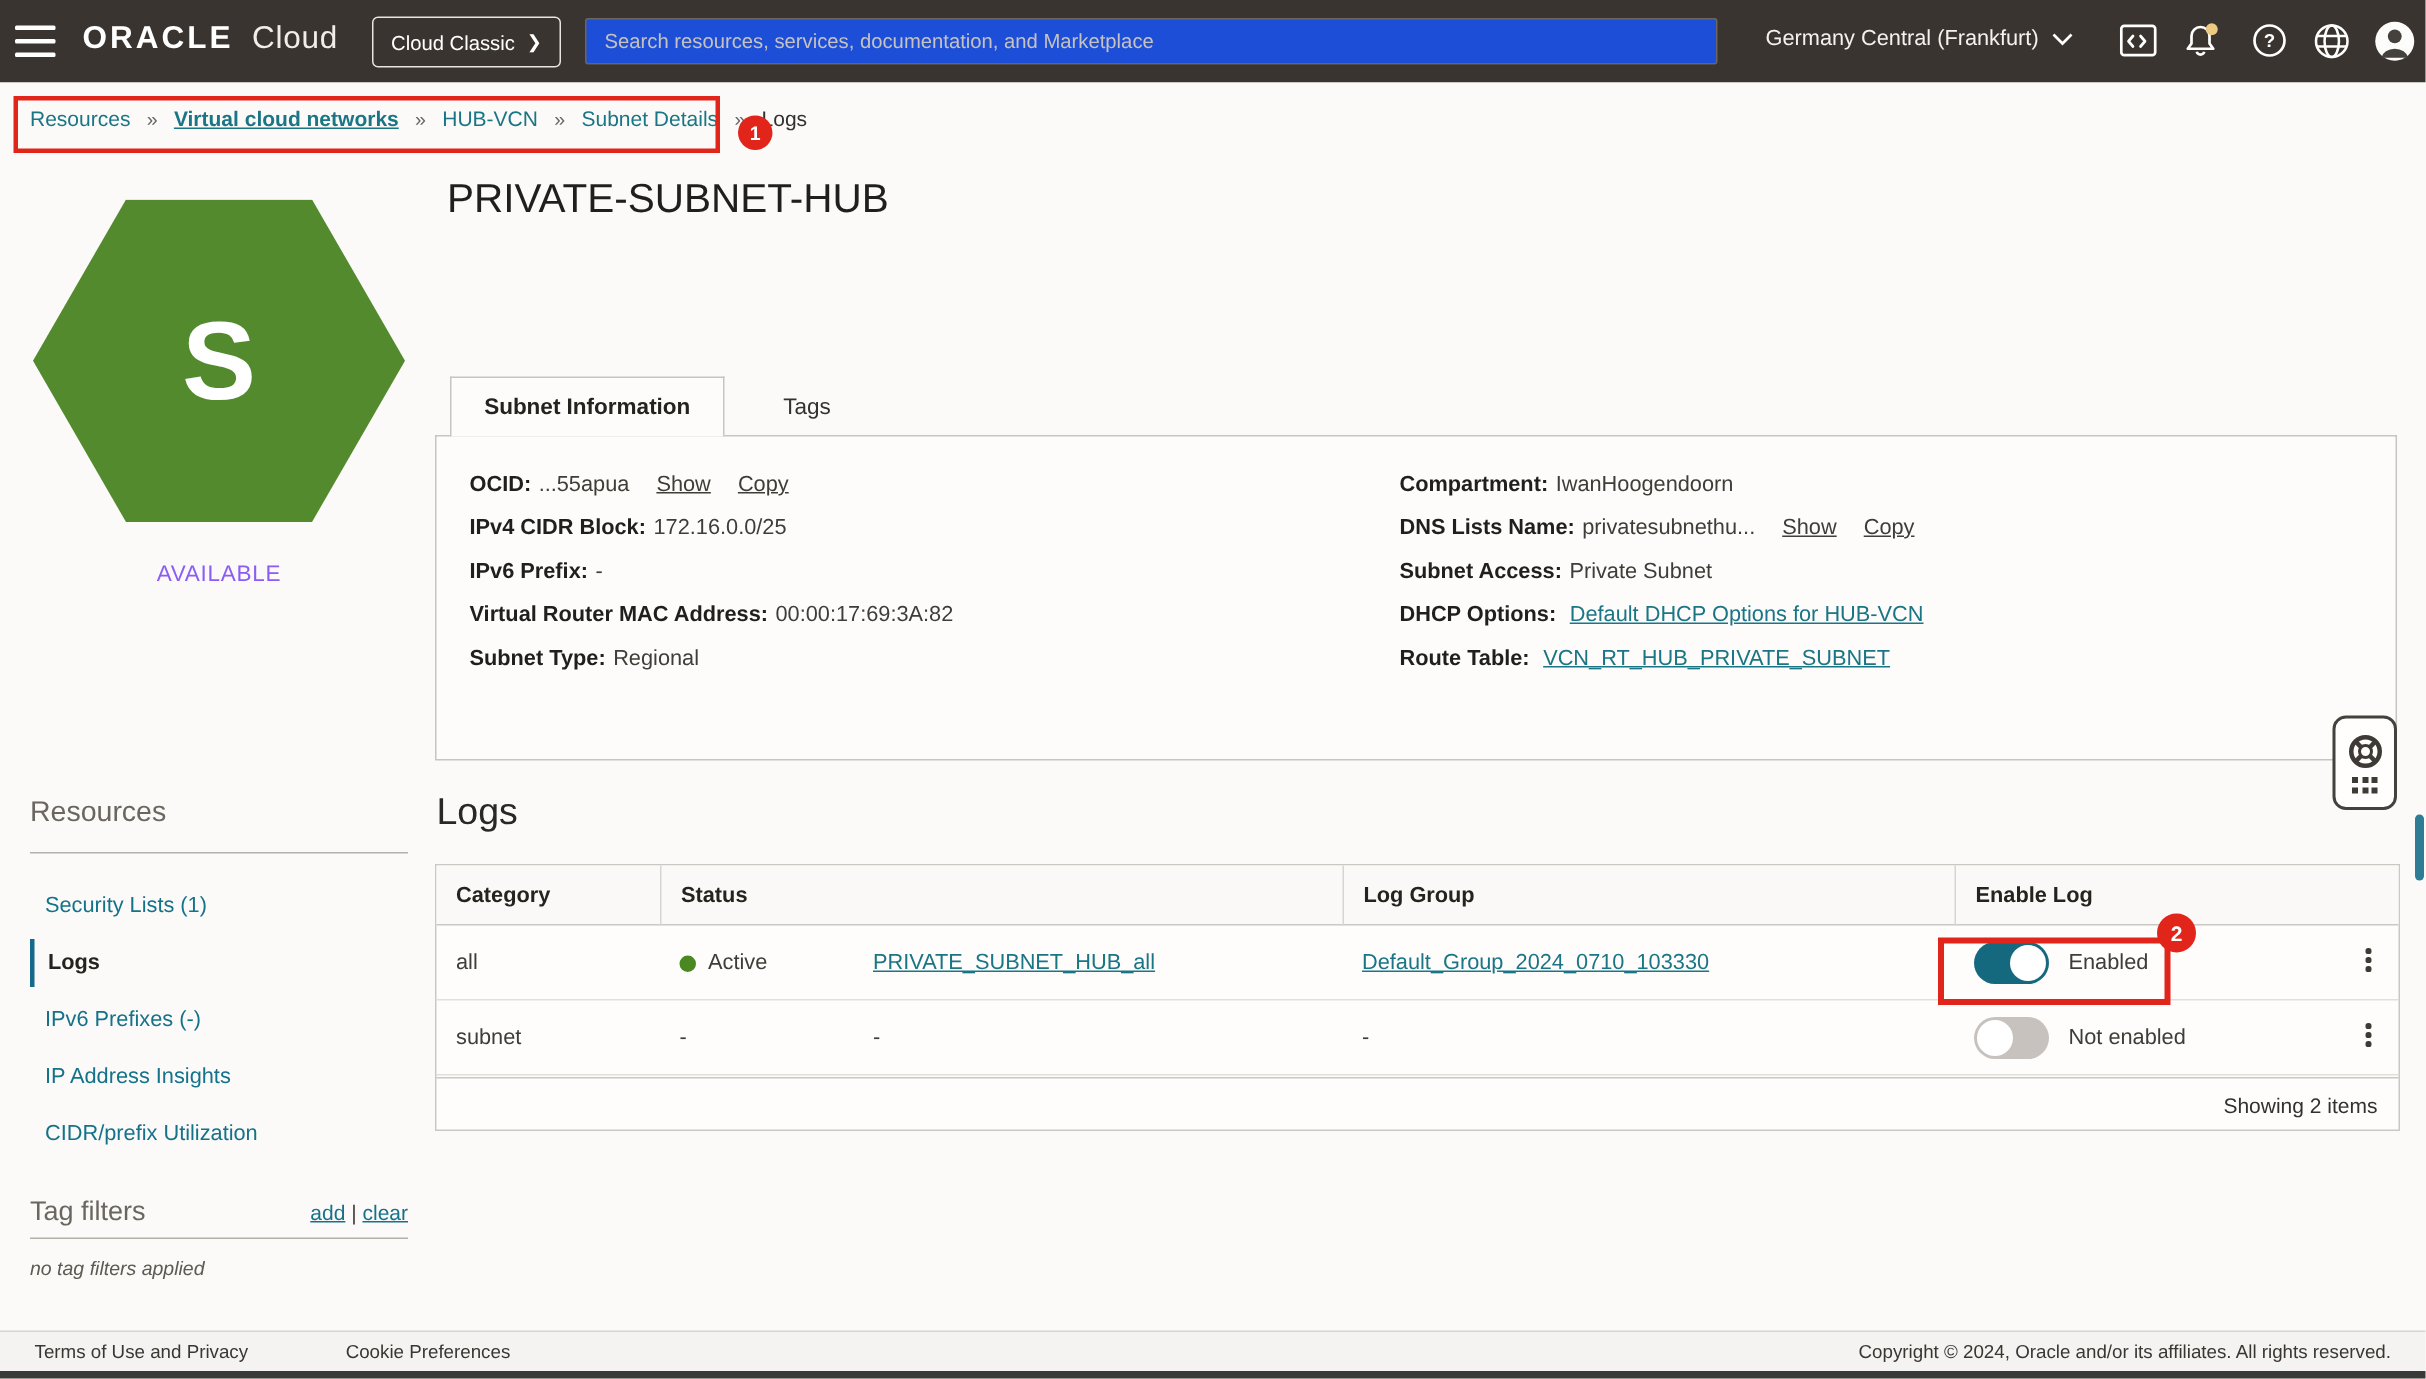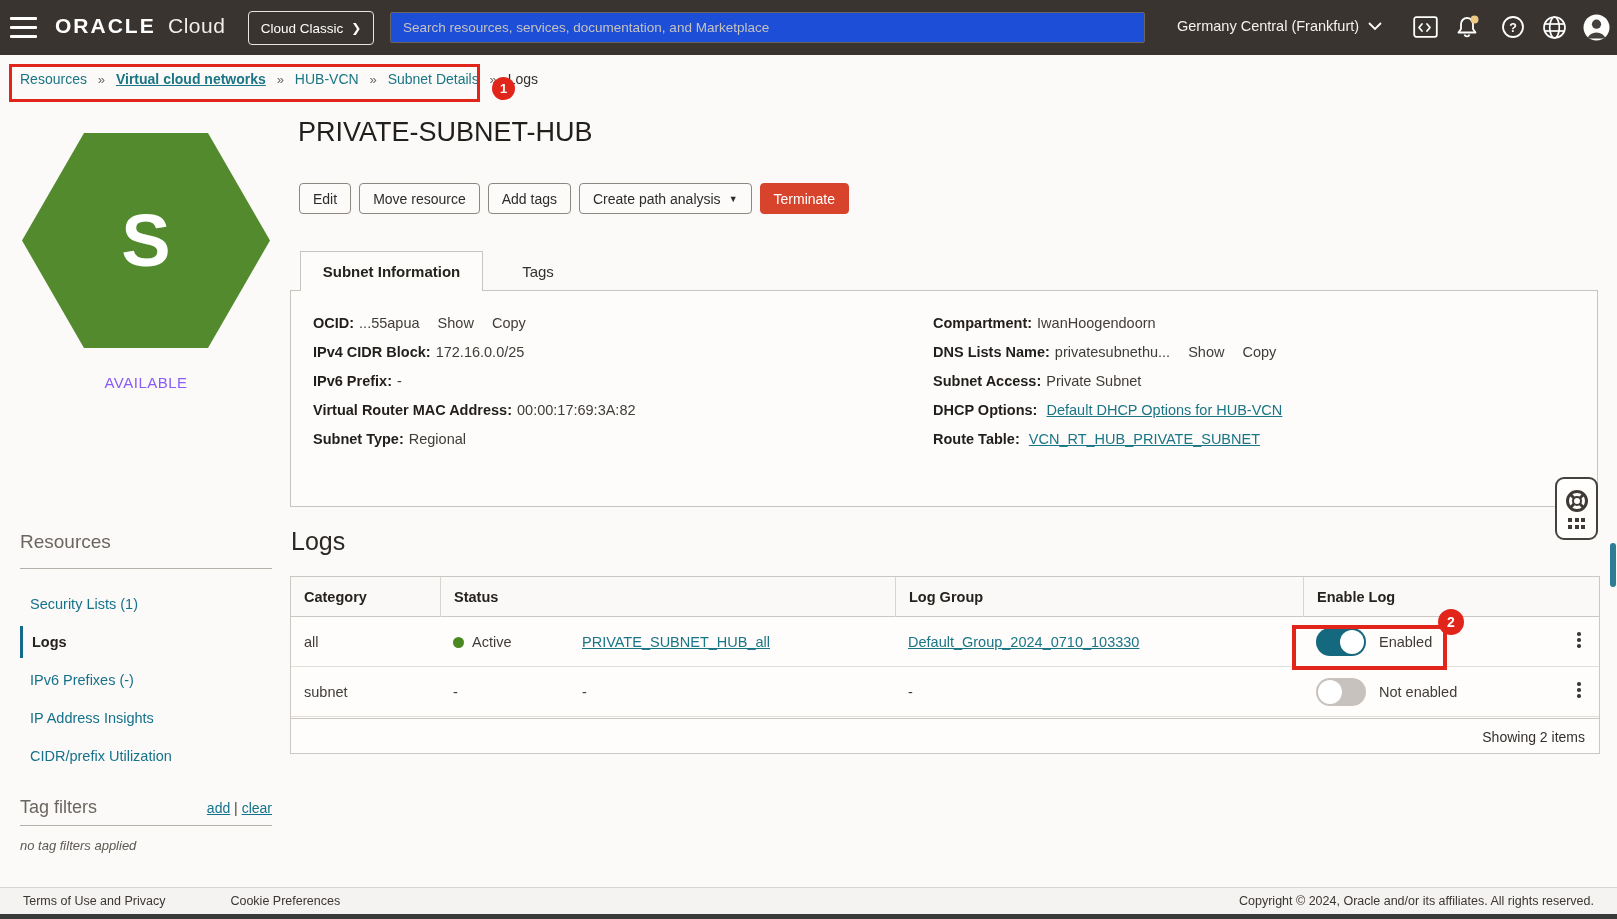--- a/index.html
+++ b/index.html
@@ -64,21 +64,21 @@
 
   .tab-row { position:absolute; left:290px; top:251px; height:40px; }
   .tab-active { position:absolute; left:10px; top:0; width:183px; height:40px; background:#fdfcfb; border:1px solid #c8c4bf; border-bottom:none;
                 display:flex; align-items:center; justify-content:center; font-weight:700; font-size:15px; color:#26231f; z-index:3; cursor:pointer; }
   .tab-plain { position:absolute; left:213px; top:0; width:70px; height:40px; display:flex; align-items:center; justify-content:center;
                font-size:15px; color:#34312e; cursor:pointer; }
 
   .panel { position:absolute; left:290px; top:290px; width:1308px; height:217px; background:#fdfcfb; border:1px solid #c8c4bf; z-index:2; }
   .field { position:absolute; font-size:14.5px; color:#403c38; white-space:nowrap; }
   .flabel { font-weight:700; color:#211e1b; margin-right:5px; }
-  .flink { color:#403c38; margin-left:14px; cursor:pointer; }
+  .flink { color:#403c38; text-decoration:underline; margin-left:14px; cursor:pointer; }
   .tlink { color:#1a7585; text-decoration:underline; cursor:pointer; }
 
   
   .float-widget { position:absolute; left:1555px; top:477px; width:43px; height:63px; background:#fffefd; border:2px solid #45413c;
                   border-radius:9px; z-index:5; display:flex; flex-direction:column; align-items:center; justify-content:center; gap:4px; cursor:pointer; }
   .dots-grid { display:grid; grid-template-columns:repeat(3,4px); grid-auto-rows:4px; gap:2.5px; }
   .dots-grid i { background:#3e3a36; }
   .scroll-thumb { position:absolute; left:1610px; top:543px; width:6px; height:44px; background:#2e7d95; border-radius:3px; }
 
   
@@ -208,30 +208,20 @@
   <div class="tag-title">Tag filters</div>
   <div class="tag-links">
     <a>add</a>
     <span>|</span>
     <a>clear</a>
   </div>
   <div class="tag-line"></div>
   <div class="no-tags">no tag filters applied</div>
 
   <div class="page-title">PRIVATE-SUBNET-HUB</div>
-  <div class="actions">
-    <button class="btn">Edit</button>
-    <button class="btn">Move resource</button>
-    <button class="btn">Add tags</button>
-    <button class="btn">
-      <span>Create path analysis</span>
-      <span class="caret" style="font-size:9px">▼</span>
-    </button>
-    <button class="btn danger">Terminate</button>
-  </div>
 
   <div class="tab-row">
     <div class="tab-active">Subnet Information</div>
     <div class="tab-plain">Tags</div>
   </div>
   <div class="panel">
     <div class="field" style="left:22px; top:24px;">
       <span class="flabel">OCID:</span><span>...55apua</span>
       <a class="flink">Show</a>
       <a class="flink">Copy</a>

